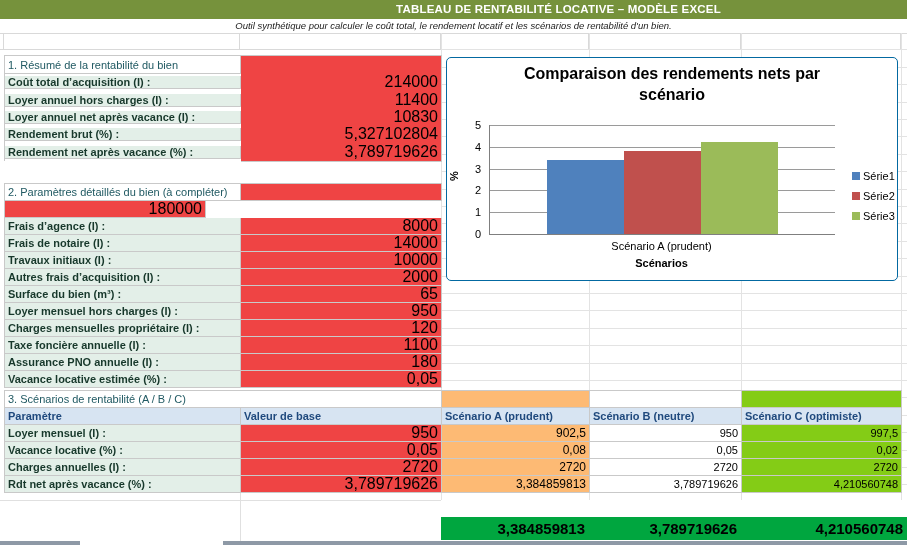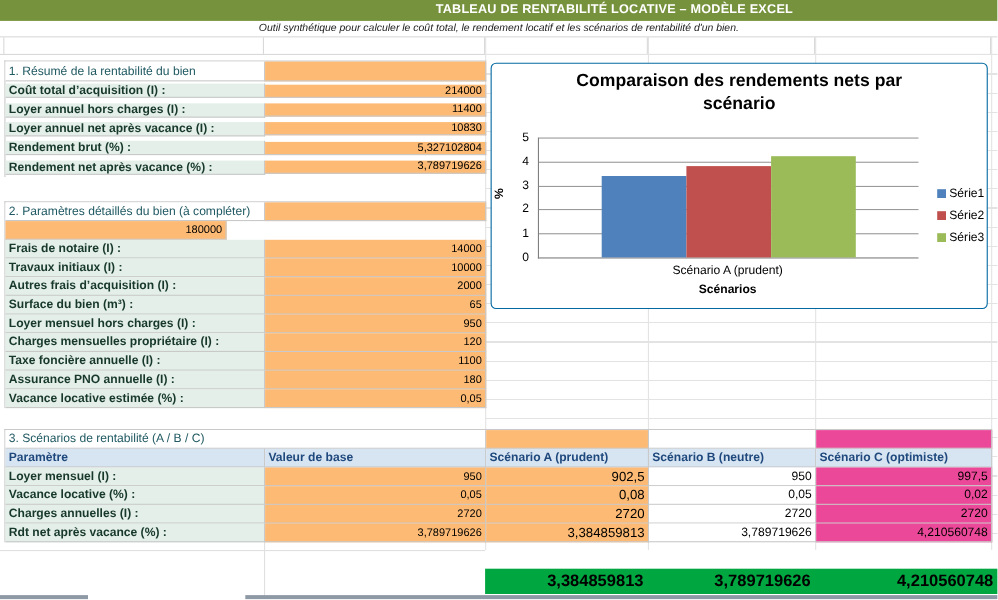--- a/index.html
+++ b/index.html
@@ -17,24 +17,24 @@
   .gridrow{position:absolute;left:0;top:33px;width:907px;height:17px;display:flex;
            border-top:1px solid #d9d9d9;border-bottom:1px solid #d9d9d9;box-sizing:border-box;}
   .gridrow div{border-right:1px solid #d9d9d9;box-sizing:border-box;height:100%;}
 
   
   .sec{position:absolute;display:flex;flex-direction:column;z-index:2;}
   .r{display:flex;}
   .c{box-sizing:border-box;border-right:1px solid #c9c9c9;border-bottom:1px solid #c9c9c9;
      white-space:nowrap;overflow:visible;display:flex;align-items:center;}
   .cB{width:236px;padding-left:3px;background:#E3EFE8;color:#17382B;font-weight:bold;font-size:11px;}
-  .cC{width:201px;justify-content:flex-end;padding-right:3px;background:#fdba74;font-size:10px;color:#000;padding-left:48px;}
+  .cC{width:201px;justify-content:flex-end;padding-right:3px;background:#ef4444;font-size:16px;color:#000;padding-left:48px;}
   .cD{width:148px;justify-content:flex-end;padding-right:3px;background:#fdba74;font-size:12px;color:#000;}
   .cE{width:152px;justify-content:flex-end;padding-right:3px;background:#fff;font-size:11px;color:#000;}
-  .cF{width:160px;justify-content:flex-end;padding-right:3px;background:#ec4899;font-size:11px;color:#000;}
+  .cF{width:160px;justify-content:flex-end;padding-right:3px;background:#84cc16;font-size:11px;color:#000;}
   .hdrTeal{background:#fff !important;color:#215A63 !important;font-weight:normal;font-size:11px;}
   .blue .c{background:#D7E4F2;color:#1F497D;font-weight:bold;font-size:11px;justify-content:flex-start;padding-left:3px;}
   .h17{height:17px;} .h174{height:17.4px;align-items:center;} .h18{height:18px;}
   .bl{border-left:1px solid #c9c9c9;} .bt{border-top:1px solid #c9c9c9;}
 
   
   #sumlabel{position:absolute;left:441px;top:500px;width:466px;height:17px;display:flex;z-index:2;}
   #sumlabel .c{font-weight:bold;font-size:11px;background:#fff;justify-content:flex-start;padding-left:4px;
                border-color:#d9d9d9;margin-top:24px;}
   #greenrow{position:absolute;left:441px;top:517px;width:466px;height:23px;display:flex;z-index:3;}
@@ -125,20 +125,24 @@
 
   <div class="sec bl bt" style="left:4px;top:183px;width:437px;">
     <div class="r h17">
         <div class="c cB hdrTeal">2. Paramètres détaillés du bien (à compléter)</div>
         <div class="c cC"></div>
       </div>
     <div class="r h17">
         <div class="c cC">180000</div>
       </div>
     <div class="r h17">
+        <div class="c cB">Frais d’agence (I) :</div>
+        <div class="c cC">8000</div>
+      </div>
+    <div class="r h17">
         <div class="c cB">Frais de notaire (I) :</div>
         <div class="c cC">14000</div>
       </div>
     <div class="r h17">
         <div class="c cB">Travaux initiaux (I) :</div>
         <div class="c cC">10000</div>
       </div>
     <div class="r h17">
         <div class="c cB">Autres frais d’acquisition (I) :</div>
         <div class="c cC">2000</div>

